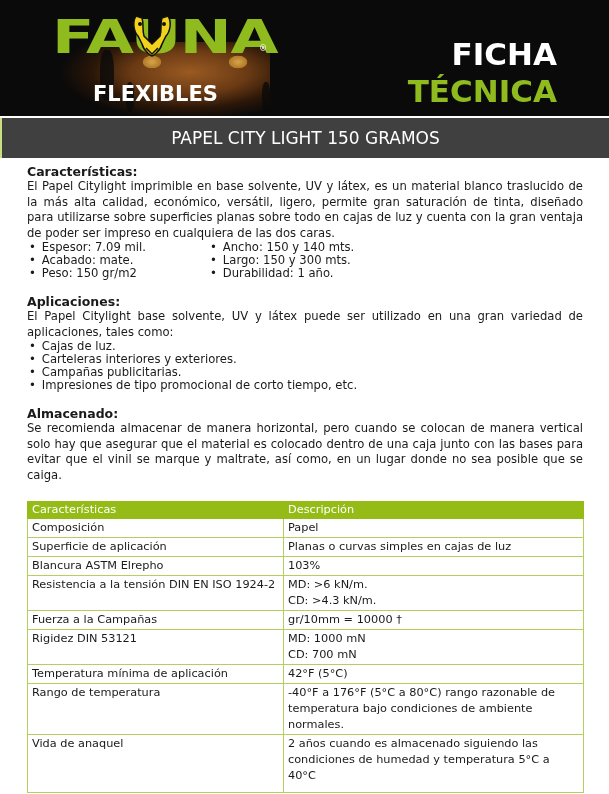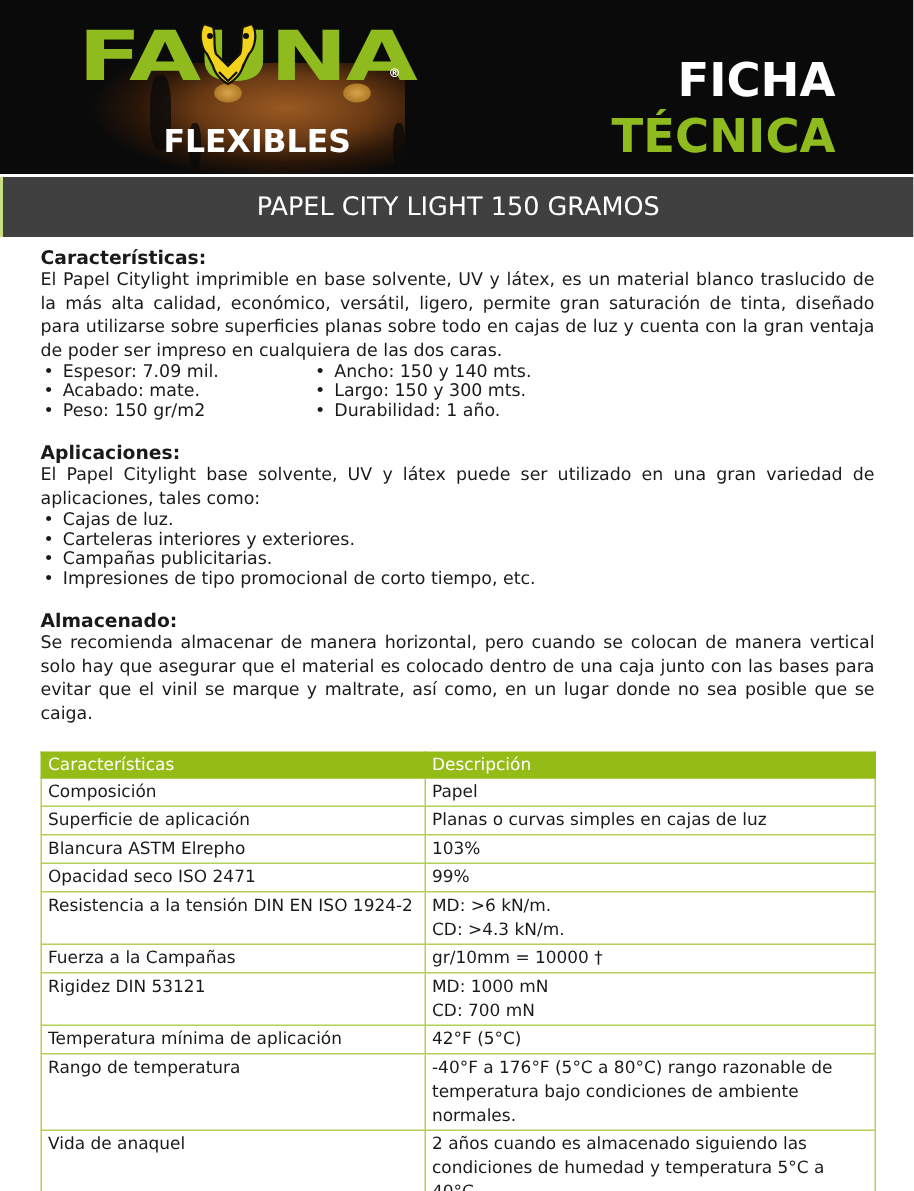--- a/index.html
+++ b/index.html
@@ -24,21 +24,21 @@
       font-family: "DejaVu Sans", sans-serif; font-weight: bold; font-size: 46px;
       color: #8fbb1e; letter-spacing: -1px; line-height: 1; transform: scaleX(1.35); transform-origin: left top;
     }
     .logo-mark {
       position: absolute; left: 130px; top: 14px; width: 44px; height: 48px;
     }
     .registered {
       position: absolute; left: 259px; top: 44px; font-size: 8px; color: #fff; font-weight: bold;
     }
     .flexibles {
-      position: absolute; left: 109px; top: 82px; font-family: "DejaVu Sans", sans-serif;
+      position: absolute; left: 93px; top: 82px; font-family: "DejaVu Sans", sans-serif;
       font-weight: bold; font-size: 21px; color: #ffffff; letter-spacing: 0px;
     }
     .ficha {
       position: absolute; right: 52px; top: 36px; text-align: right;
       font-family: "DejaVu Sans", sans-serif; font-weight: bold; font-size: 31px; line-height: 37px;
     }
     .ficha .l1 { color: #ffffff; }
     .ficha .l2 { color: #8fbb1e; }
 
     .title-bar {
@@ -152,26 +152,20 @@
           <div>Planas o curvas simples en cajas de luz</div>
         </td>
       </tr>
       <tr>
         <td class="c1">Blancura ASTM Elrepho</td>
         <td>
           <div>103%</div>
         </td>
       </tr>
       <tr>
-        <td class="c1">Opacidad seco ISO 2471</td>
-        <td>
-          <div>99%</div>
-        </td>
-      </tr>
-      <tr>
         <td class="c1">Resistencia a la tensión DIN EN ISO 1924-2</td>
         <td>
           <div>MD: &gt;6 kN/m.</div>
           <div>CD: &gt;4.3 kN/m.</div>
         </td>
       </tr>
       <tr>
         <td class="c1">Fuerza a la Campañas</td>
         <td>
           <div>gr/10mm = 10000 †</div>

